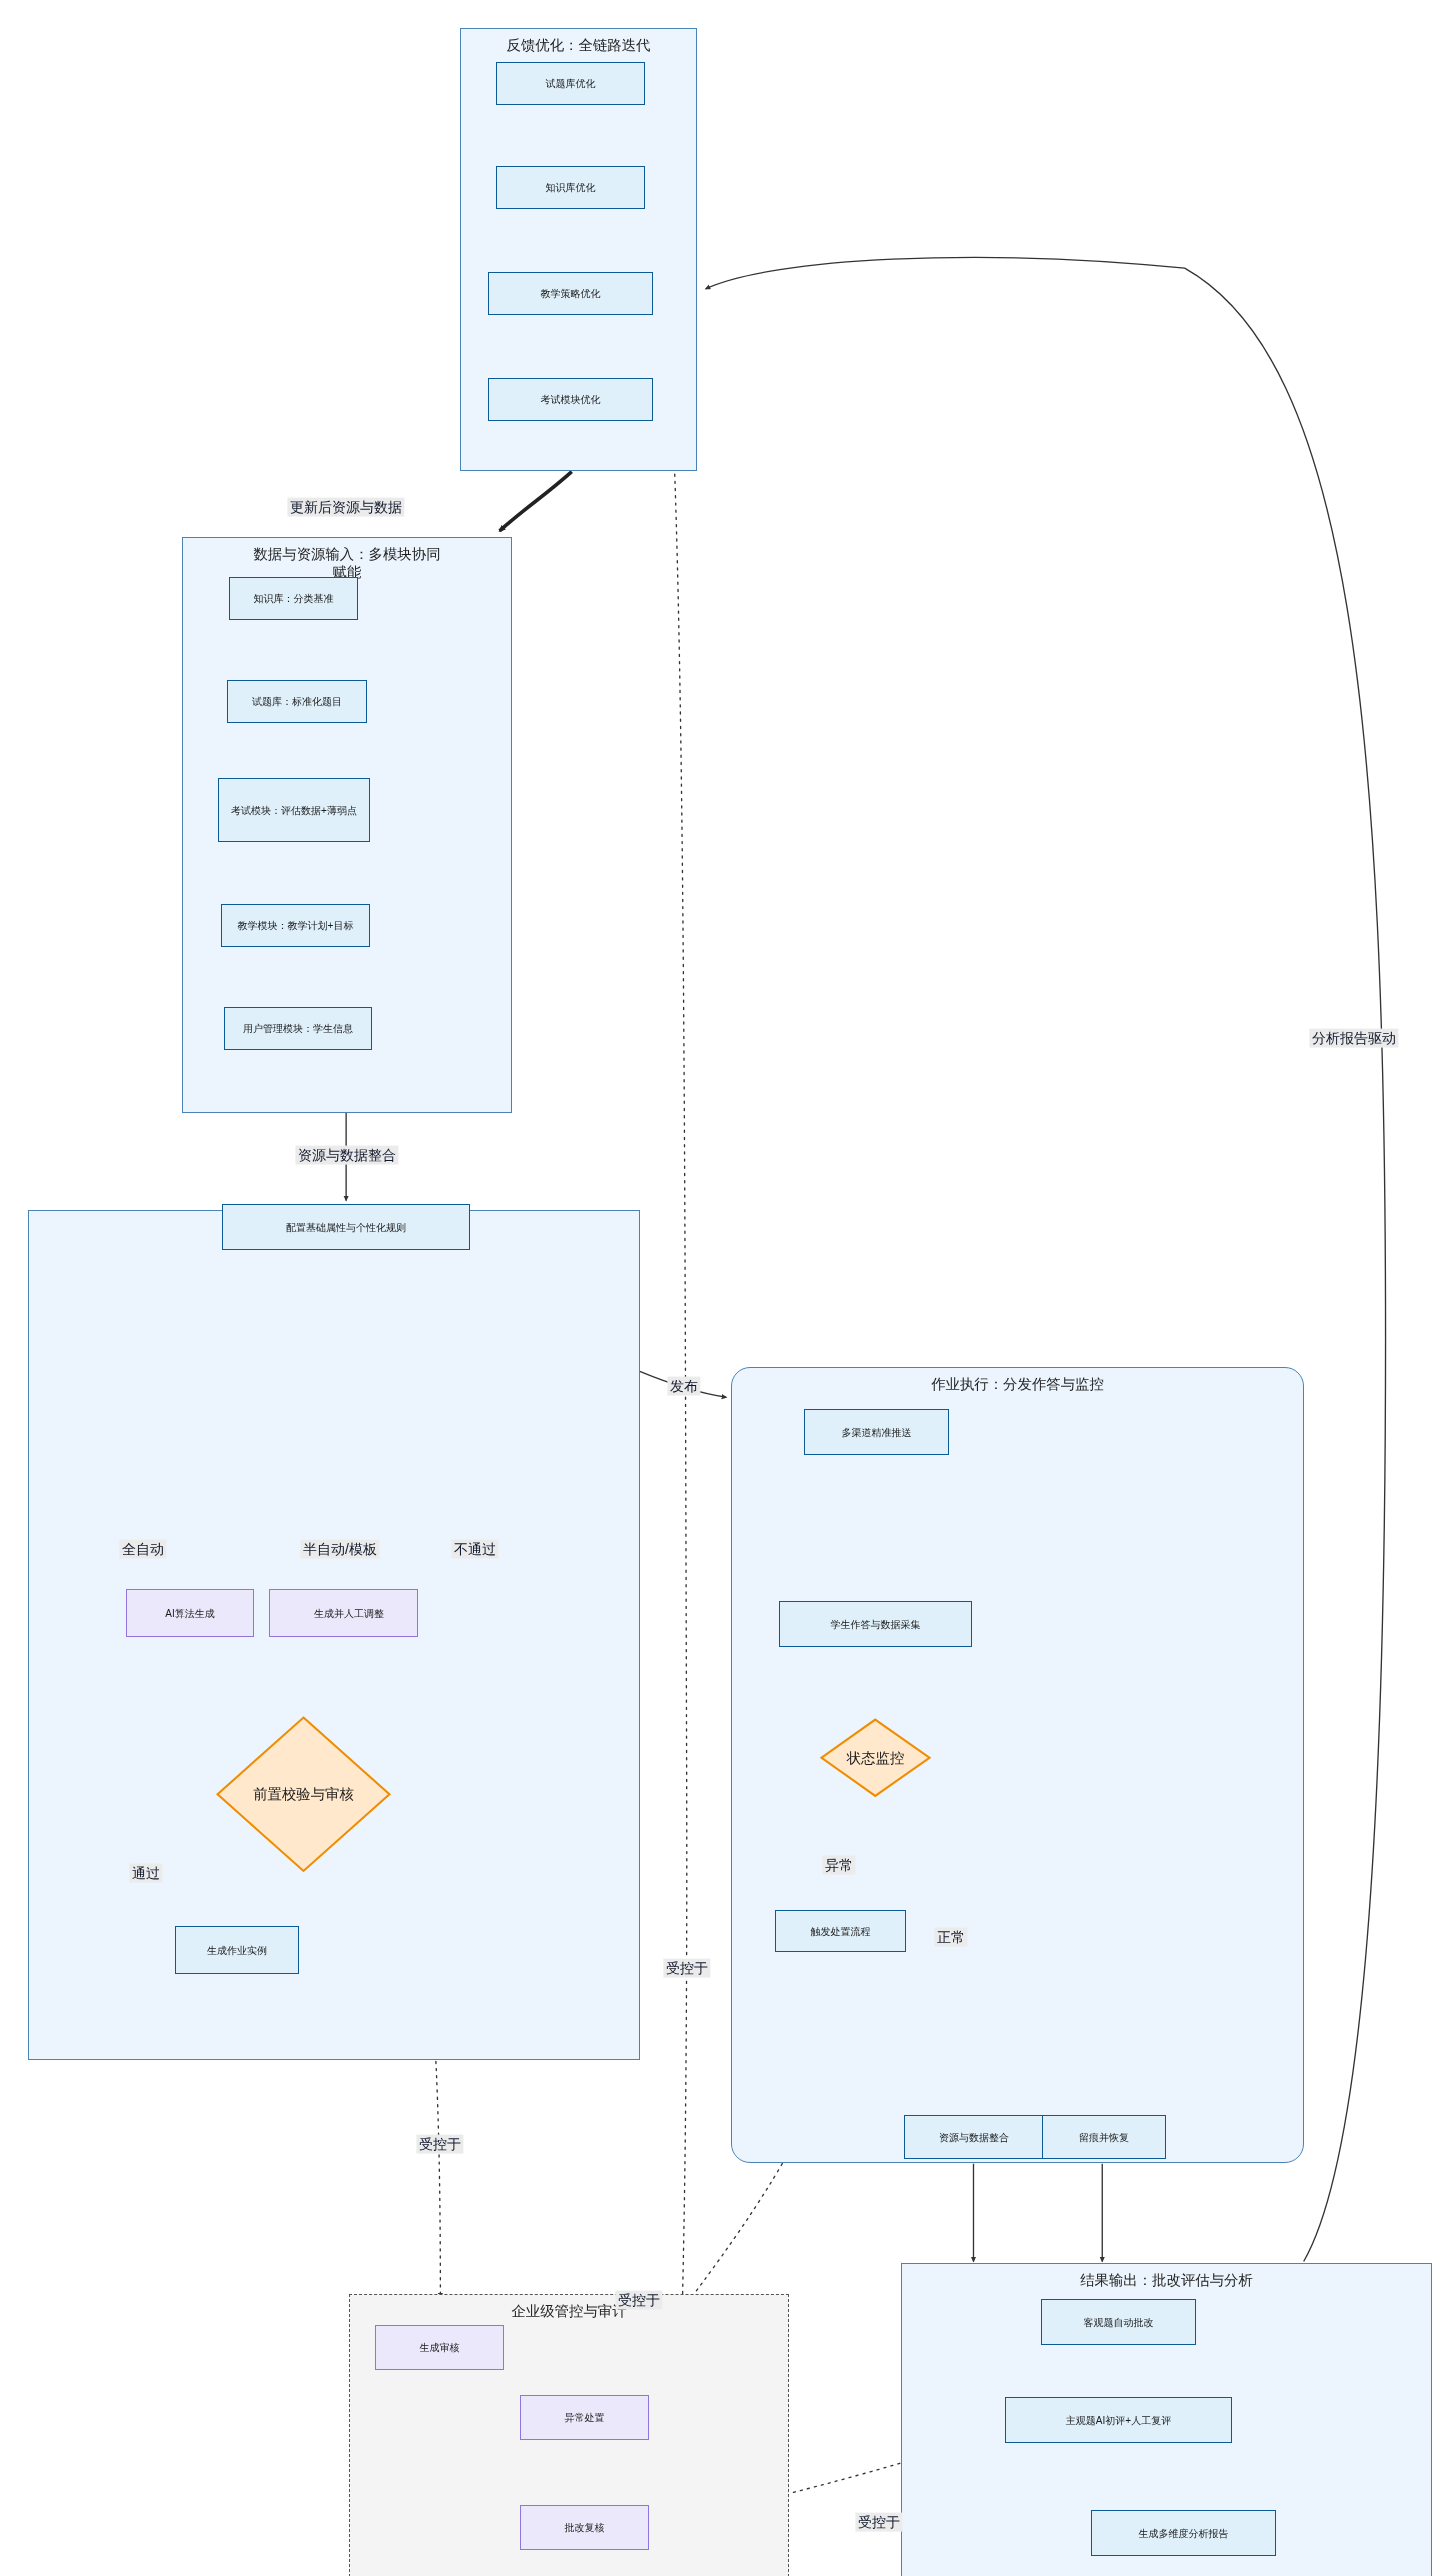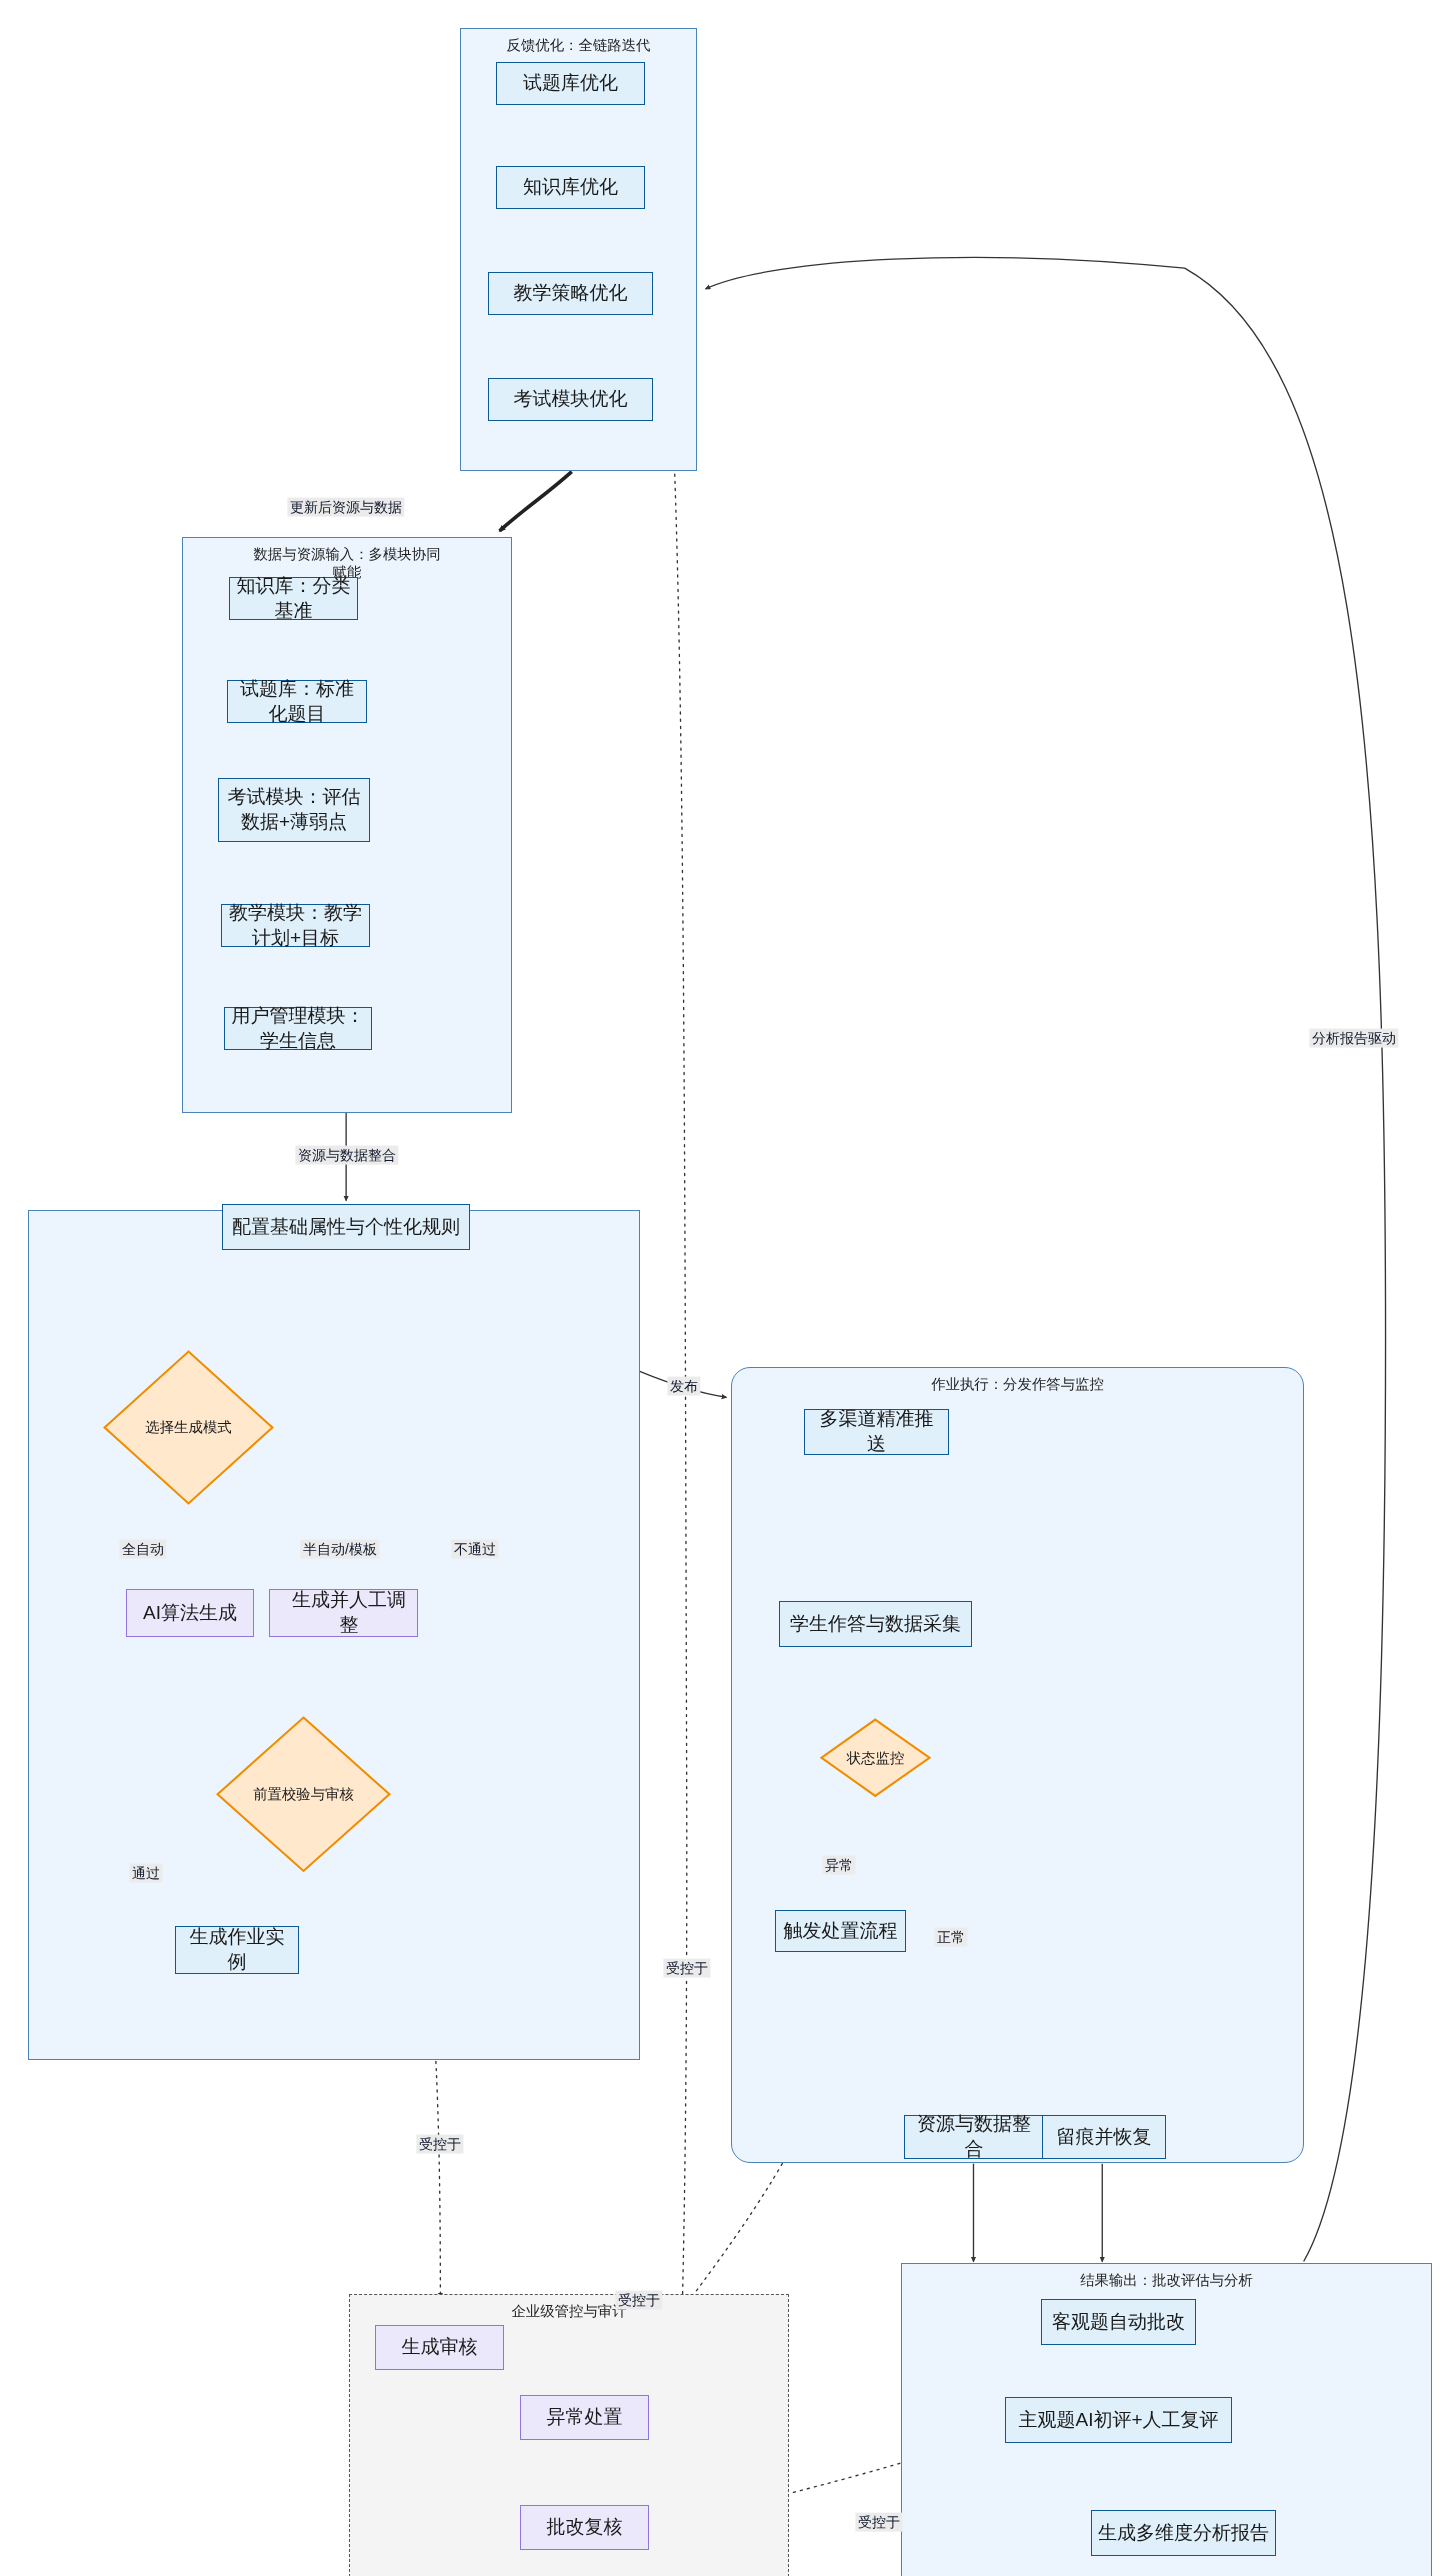--- a/index.html
+++ b/index.html
@@ -8,21 +8,21 @@
   svg#wires{position:absolute;left:0;top:0;width:1452px;height:2778px;overflow:visible;}
 
   
   .cluster{position:absolute;box-sizing:border-box;border:1.5px solid #4a83b8;background:#ecf5fe;}
   .cluster.dashed{border:1.5px dashed #555555;background:#f4f4f4;}
   .cluster-title{position:absolute;left:0;right:0;top:7.2px;text-align:center;font-size:14.4px;color:#222;line-height:1.25;white-space:pre-line;pointer-events:none;}
   .cluster-title.twoline{top:7.2px;}
 
   
   .node{position:absolute;box-sizing:border-box;display:flex;align-items:center;justify-content:center;
-        text-align:center;font-size:19px;color:#1a1a1a;line-height:1.3;padding:2.1px 5.2px;}
+        text-align:center;font-size:10px;color:#1a1a1a;line-height:1.3;padding:2.1px 5.2px;}
   .n-blue{background:#dff0fb;border:1px solid #0b5a96;}
   .n-purple{background:#ece8fb;border:1px solid #9175dd;}
 
   
   .diamond{position:absolute;}
   .diamond .dshape{position:absolute;left:0;top:0;width:100%;height:100%;}
   .diamond .dlabel{position:absolute;left:0;top:0;width:100%;height:100%;
         display:flex;align-items:center;justify-content:center;font-size:14.4px;color:#1a1a1a;text-align:center;}
 
   
@@ -141,26 +141,20 @@
     <span>用户管理模块：学生信息</span>
   </div>
 
   <div class="cluster" style="left:28px;top:1210px;width:612px;height:850px;">
     <div class="cluster-title">作业生成：个性化智能构建</div>
   </div>
   <div class="node n-blue" style="left:222px;top:1204px;width:248px;height:46px;">
     <span>配置基础属性与个性化规则</span>
   </div>
 
-  <div class="diamond" style="left:103px;top:1350px;width:171px;height:155px;">
-    <svg class="dshape" viewBox="0 0 332 300" preserveAspectRatio="none">
-      <polygon points="166,3 329,150 166,297 3,150" fill="#ffe8cc" stroke="#f08c00" stroke-width="4"></polygon>
-    </svg>
-    <div class="dlabel">选择生成模式</div>
-  </div>
 
   <div class="node n-purple" style="left:126px;top:1589px;width:128px;height:48px;">
     <span>AI算法生成</span>
   </div>
   <div class="node n-purple" style="left:269px;top:1589px;width:149px;height:48px;padding-left:16px;">
     <span>生成并人工调整</span>
   </div>
 
   <div class="diamond" style="left:216px;top:1716px;width:175px;height:157px;text-decoration:underline;">
     <svg class="dshape" viewBox="0 0 340 305" preserveAspectRatio="none">

